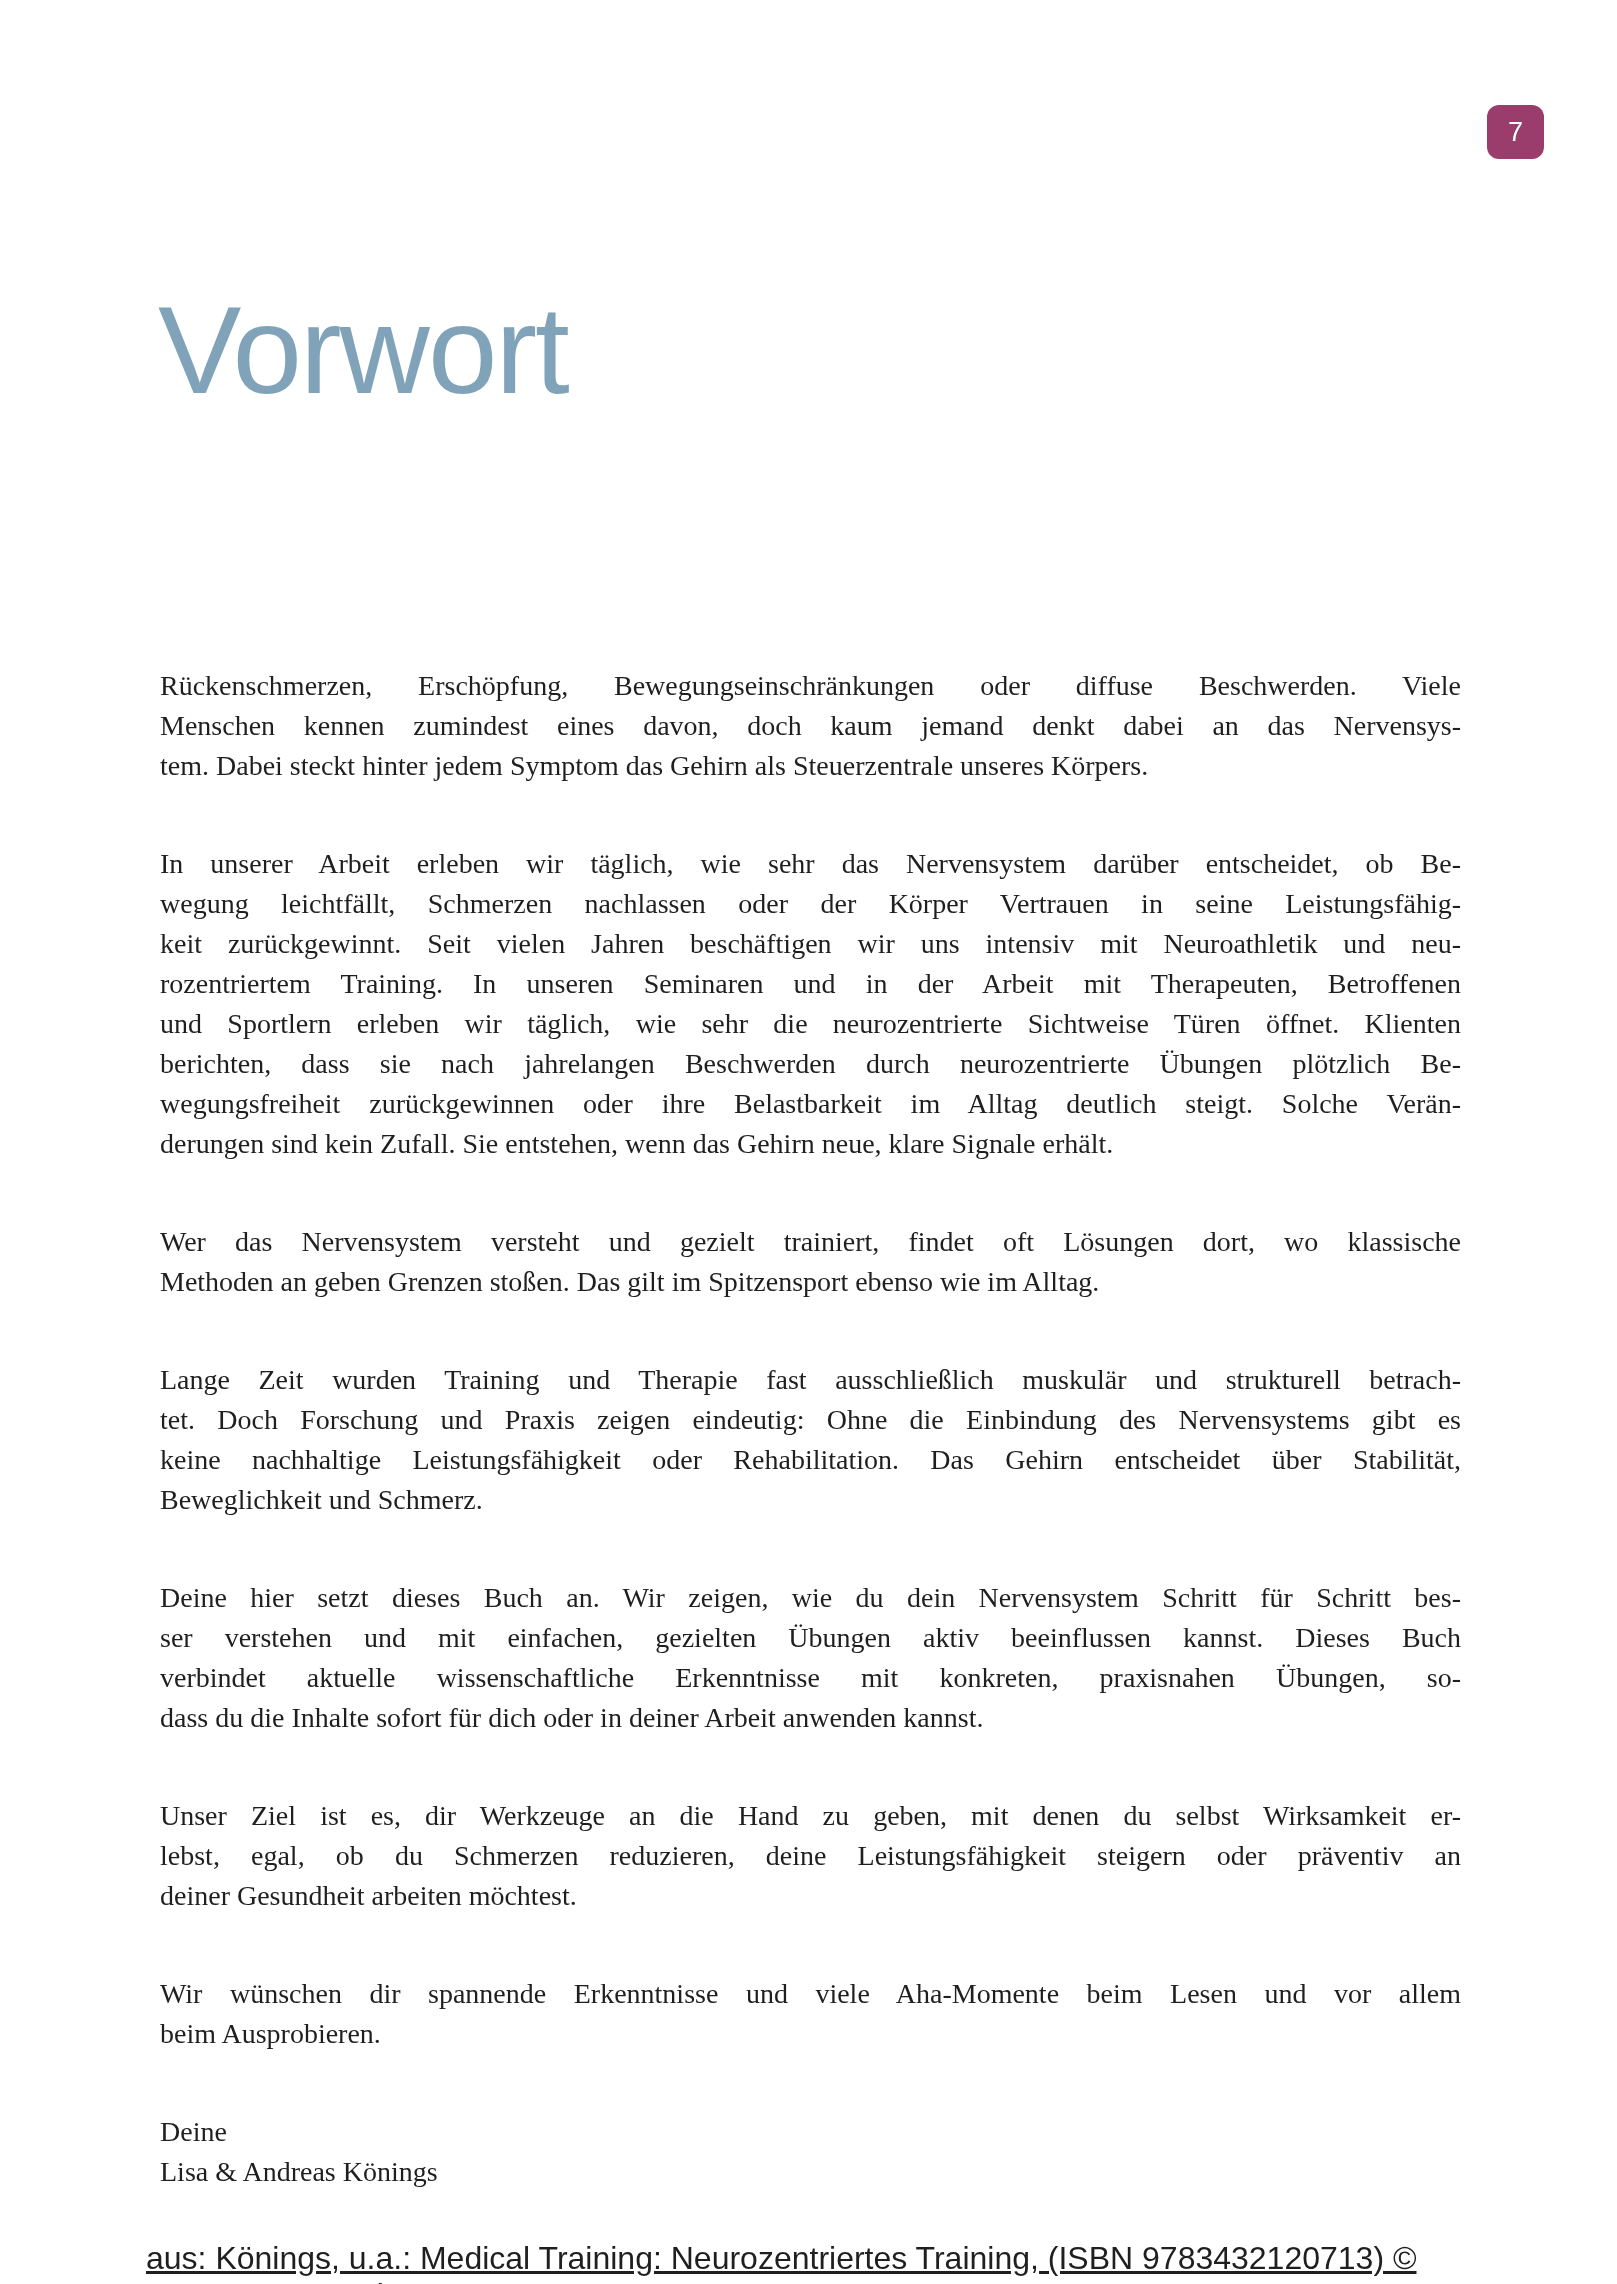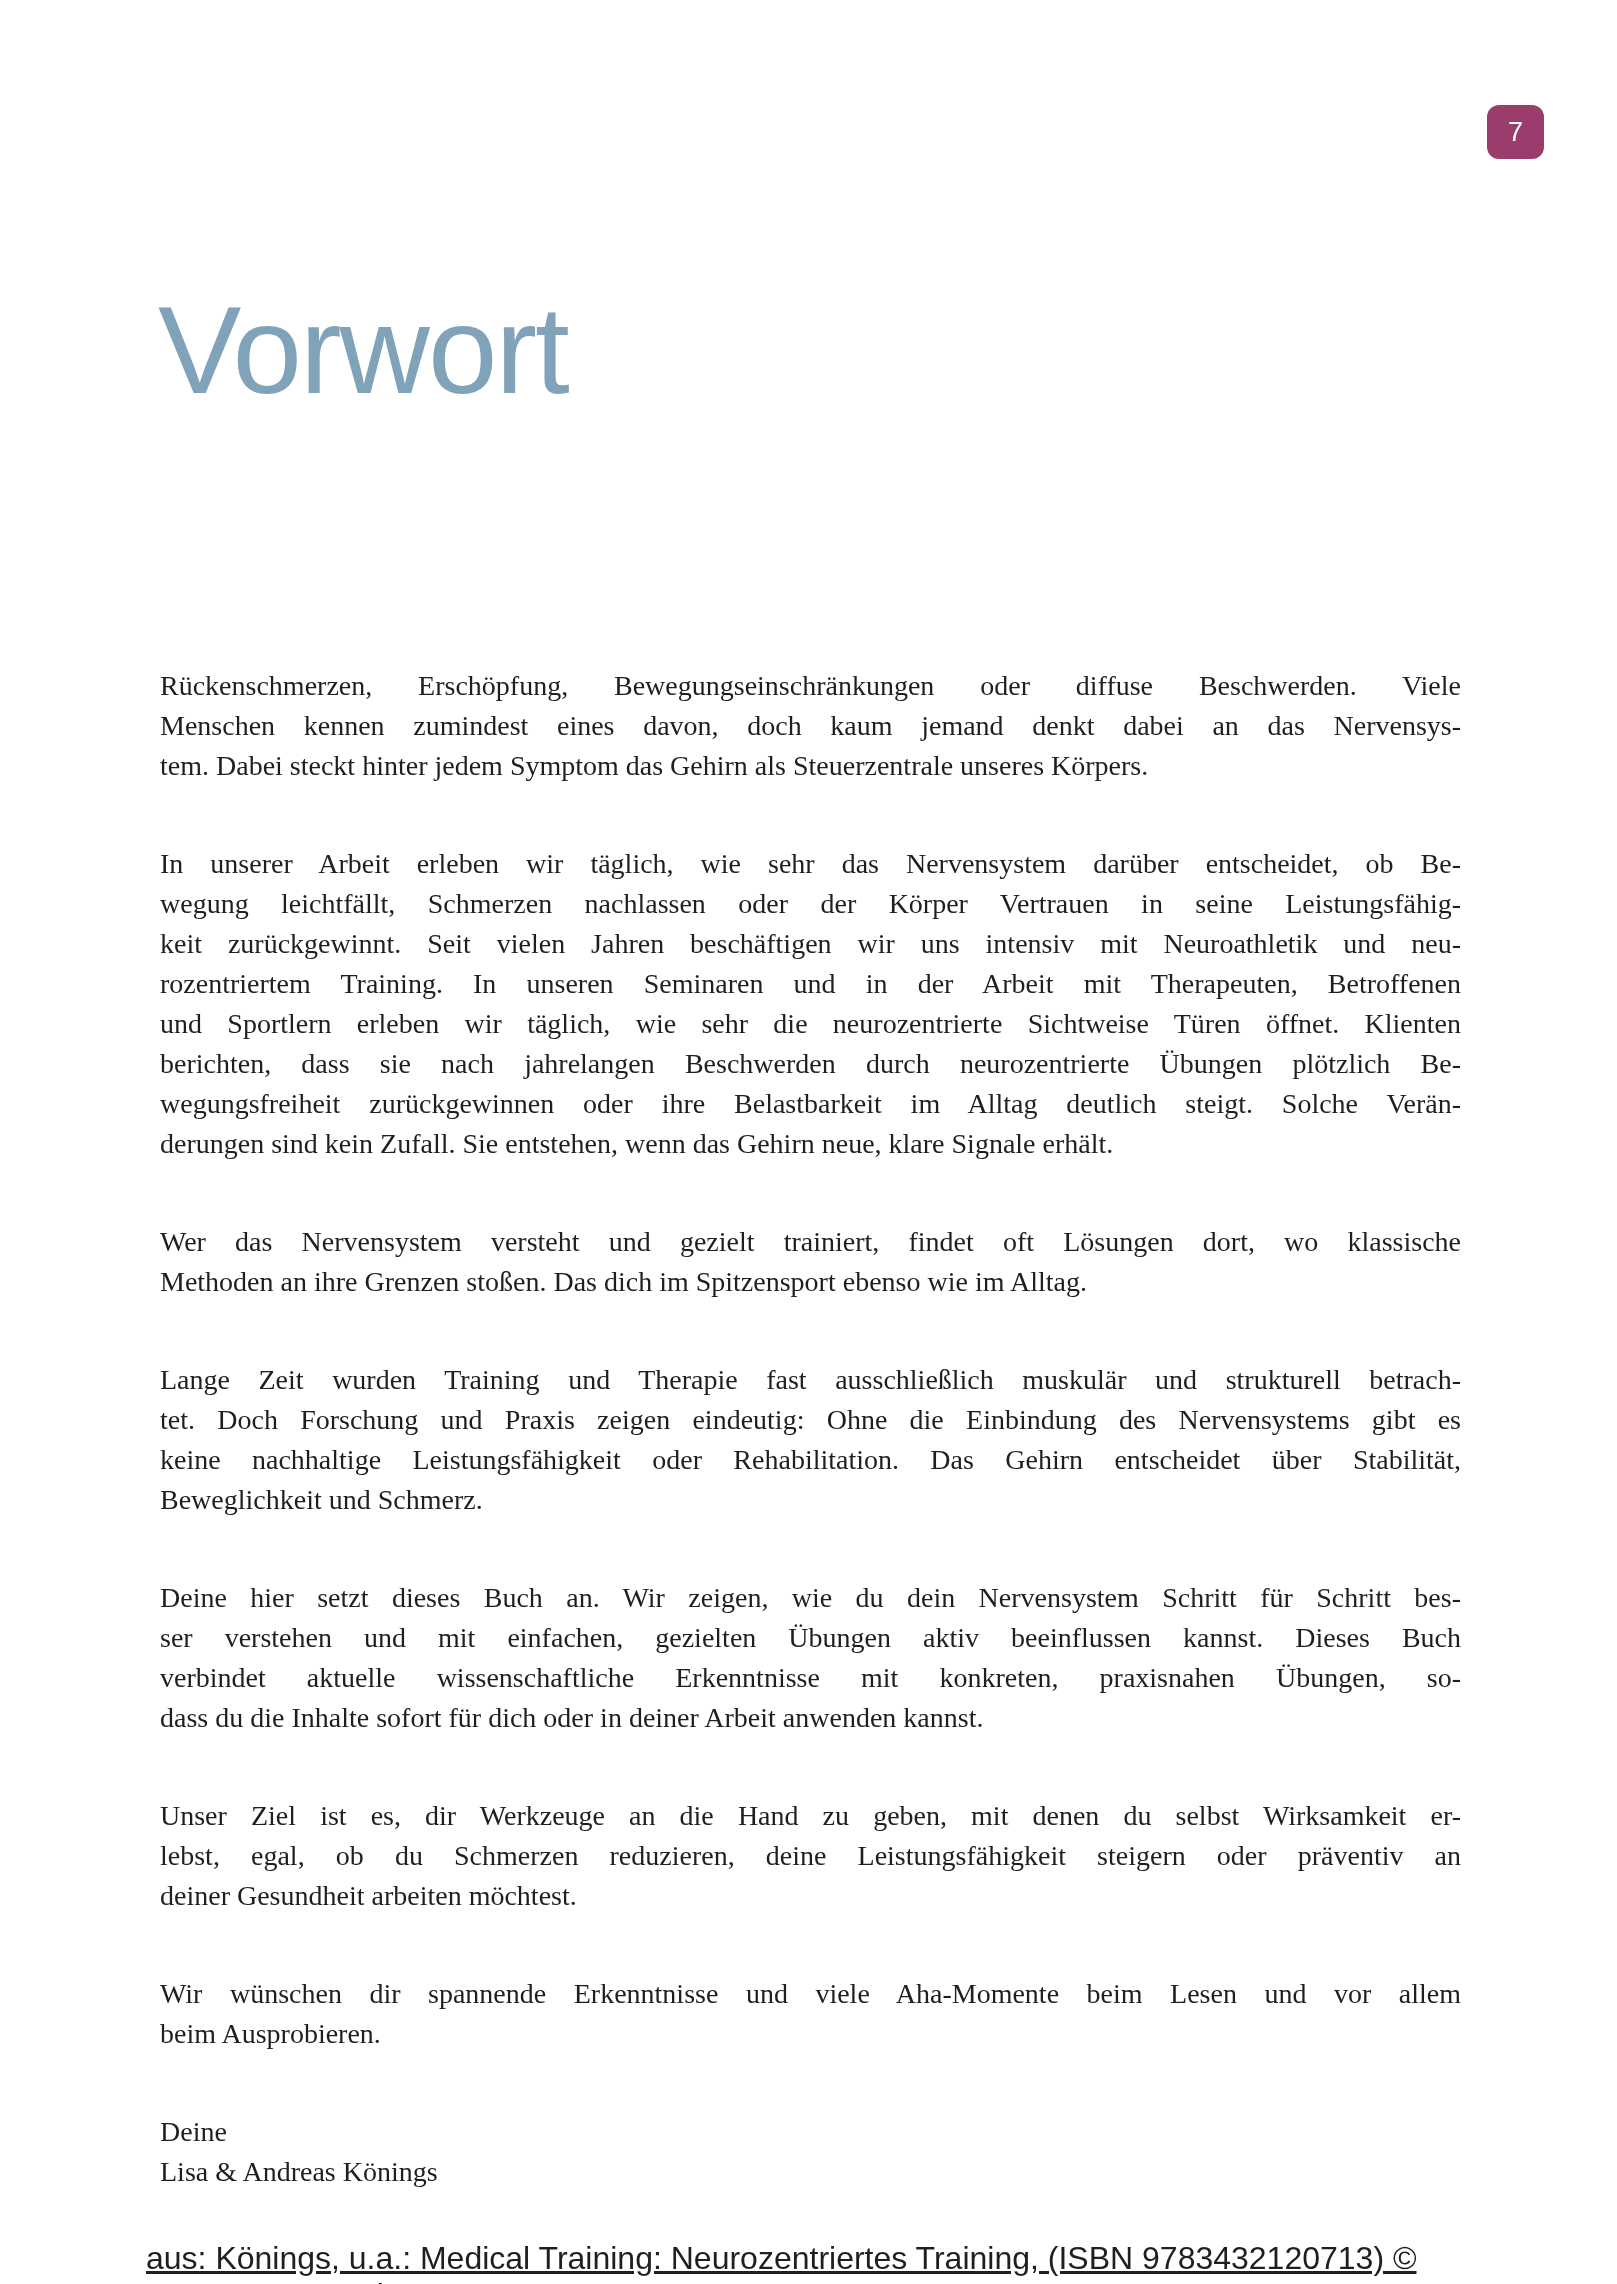--- a/index.html
+++ b/index.html
@@ -104,21 +104,21 @@
         <div class="line fill">wegung leichtfällt, Schmerzen nachlassen oder der Körper Vertrauen in seine Leistungsfähig-</div>
         <div class="line fill">keit zurückgewinnt. Seit vielen Jahren beschäftigen wir uns intensiv mit Neuroathletik und neu-</div>
         <div class="line fill">rozentriertem Training. In unseren Seminaren und in der Arbeit mit Therapeuten, Betroffenen</div>
         <div class="line fill">und Sportlern erleben wir täglich, wie sehr die neurozentrierte Sichtweise Türen öffnet. Klienten</div>
         <div class="line fill">berichten, dass sie nach jahrelangen Beschwerden durch neurozentrierte Übungen plötzlich Be-</div>
         <div class="line fill">wegungsfreiheit zurückgewinnen oder ihre Belastbarkeit im Alltag deutlich steigt. Solche Verän-</div>
         <div class="line">derungen sind kein Zufall. Sie entstehen, wenn das Gehirn neue, klare Signale erhält.</div>
       </div>
       <div class="para">
         <div class="line fill">Wer das Nervensystem versteht und gezielt trainiert, findet oft Lösungen dort, wo klassische</div>
-        <div class="line">Methoden an ihre Grenzen stoßen. Das dich im Spitzensport ebenso wie im Alltag.</div>
+        <div class="line">Methoden an geben Grenzen stoßen. Das gilt im Spitzensport ebenso wie im Alltag.</div>
       </div>
       <div class="para">
         <div class="line fill">Lange Zeit wurden Training und Therapie fast ausschließlich muskulär und strukturell betrach-</div>
         <div class="line fill">tet. Doch Forschung und Praxis zeigen eindeutig: Ohne die Einbindung des Nervensystems gibt es</div>
         <div class="line fill">keine nachhaltige Leistungsfähigkeit oder Rehabilitation. Das Gehirn entscheidet über Stabilität,</div>
         <div class="line">Beweglichkeit und Schmerz.</div>
       </div>
       <div class="para">
         <div class="line fill">Deine hier setzt dieses Buch an. Wir zeigen, wie du dein Nervensystem Schritt für Schritt bes-</div>
         <div class="line fill">ser verstehen und mit einfachen, gezielten Übungen aktiv beeinflussen kannst. Dieses Buch</div>

